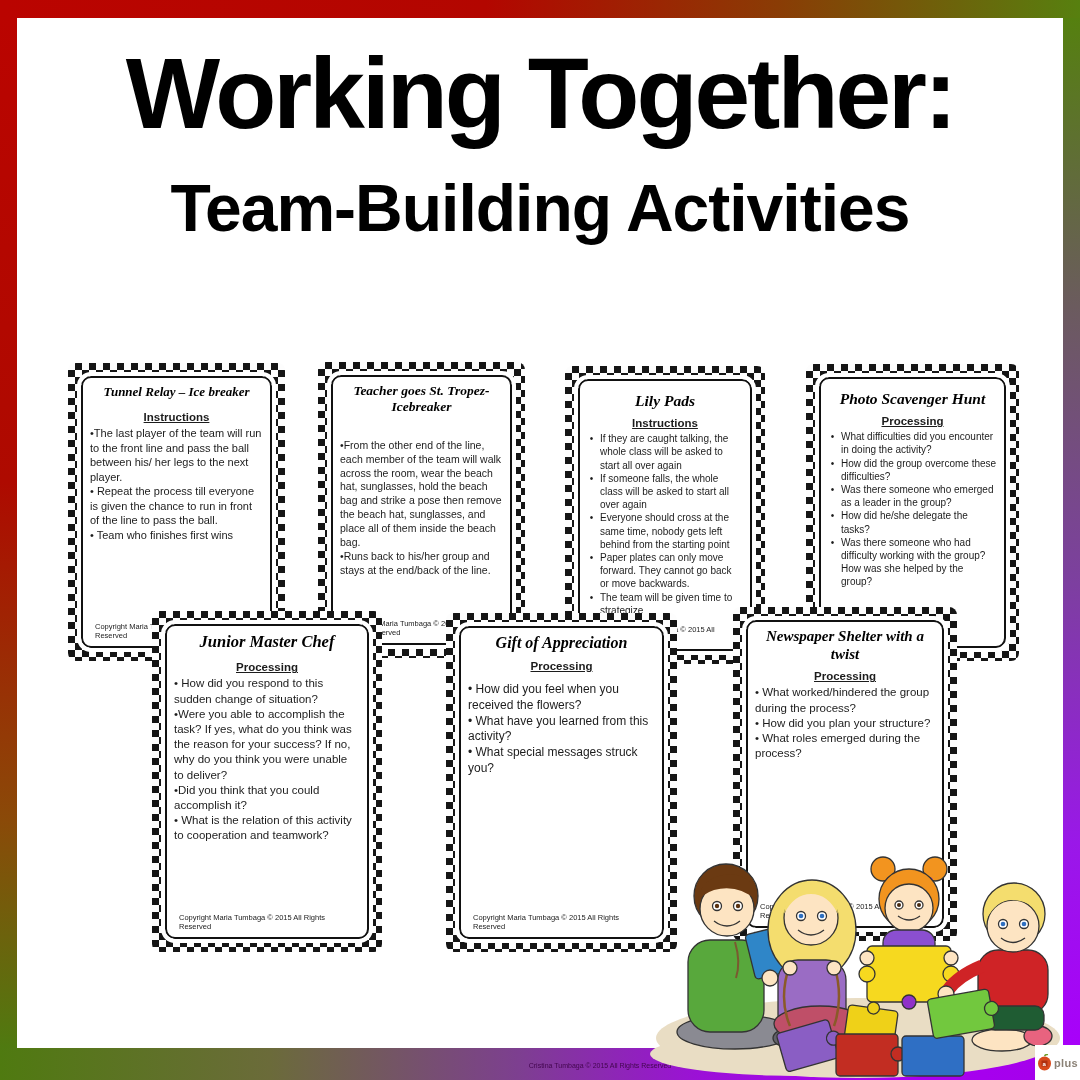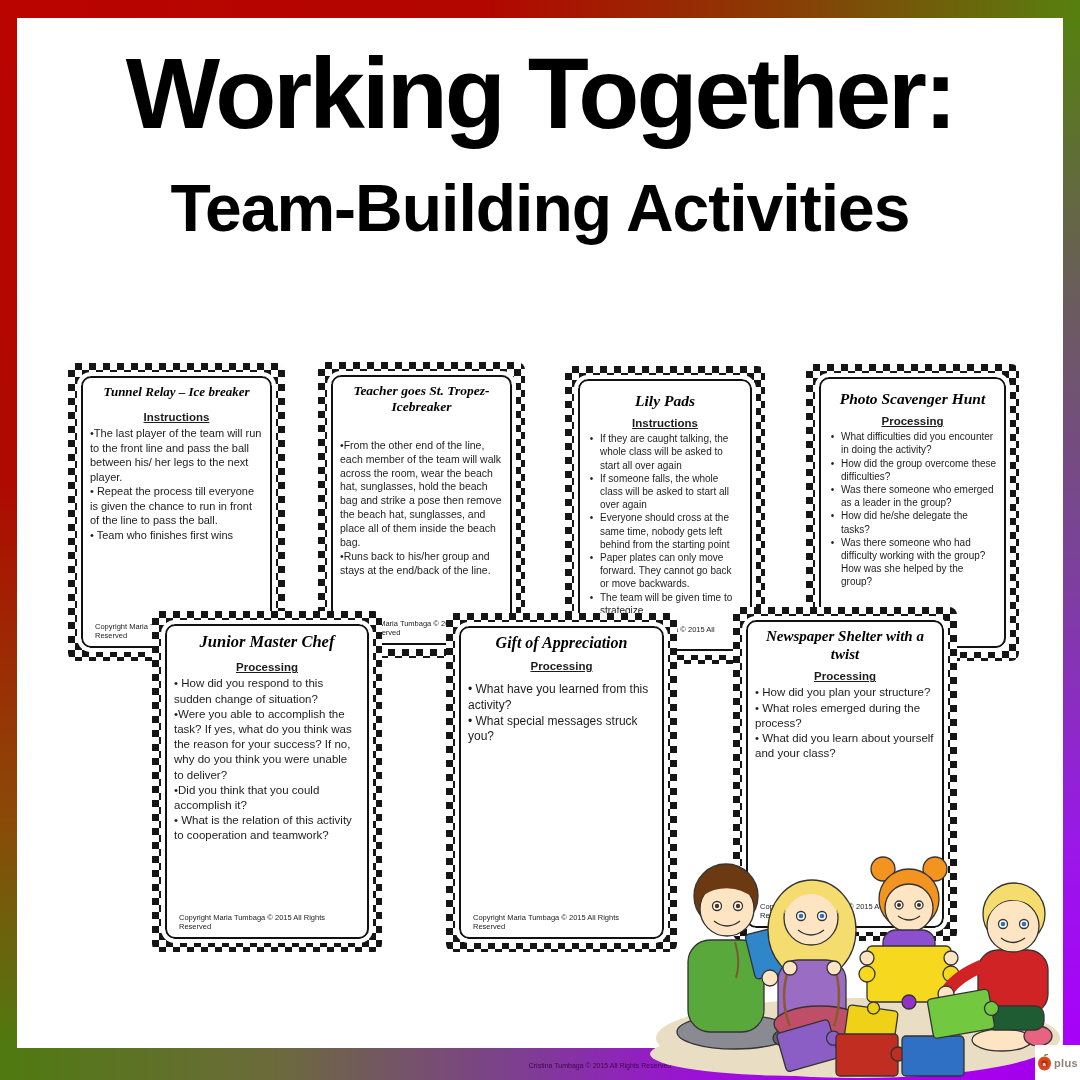--- a/index.html
+++ b/index.html
@@ -167,35 +167,36 @@
         </div>
       <div class="card-footer">Copyright Maria Tumbaga © 2015  All Rights Reserved</div>
     </div>
   </div>
 
   <div class="card c6">
     <div class="card-inner">
       <div class="card-title">Gift of Appreciation</div>
       <div class="section">Processing</div>
       <div class="body">
+          <p class="pline">• How did you feel when you received the flowers?</p>
           <p class="pline">• What have you learned from this activity?</p>
           <p class="pline">• What special messages struck you?</p>
         </div>
       <div class="card-footer">Copyright Maria Tumbaga © 2015  All Rights Reserved</div>
     </div>
   </div>
 
   <div class="card c7">
     <div class="card-inner">
       <div class="card-title">Newspaper Shelter with a twist</div>
       <div class="section">Processing</div>
       <div class="body">
+          <p class="pline">• What worked/hindered the group during the process?</p>
           <p class="pline">• How did you plan your structure?</p>
           <p class="pline">• What roles emerged during the process?</p>
-          <p class="pline">• What did you learn about yourself and your class?</p>
         </div>
       <div class="card-footer">Copyright Maria Tumbaga © 2015  All Rights Reserved</div>
     </div>
   </div>
 
   <svg class="kids" viewBox="0 0 430 238" xmlns="http://www.w3.org/2000/svg">
     <ellipse cx="218" cy="196" rx="202" ry="40" fill="#e9ddc4"></ellipse>
     <ellipse cx="160" cy="212" rx="150" ry="22" fill="#e9ddc4"></ellipse>
 
     <g stroke="#333" stroke-width="1.3">

